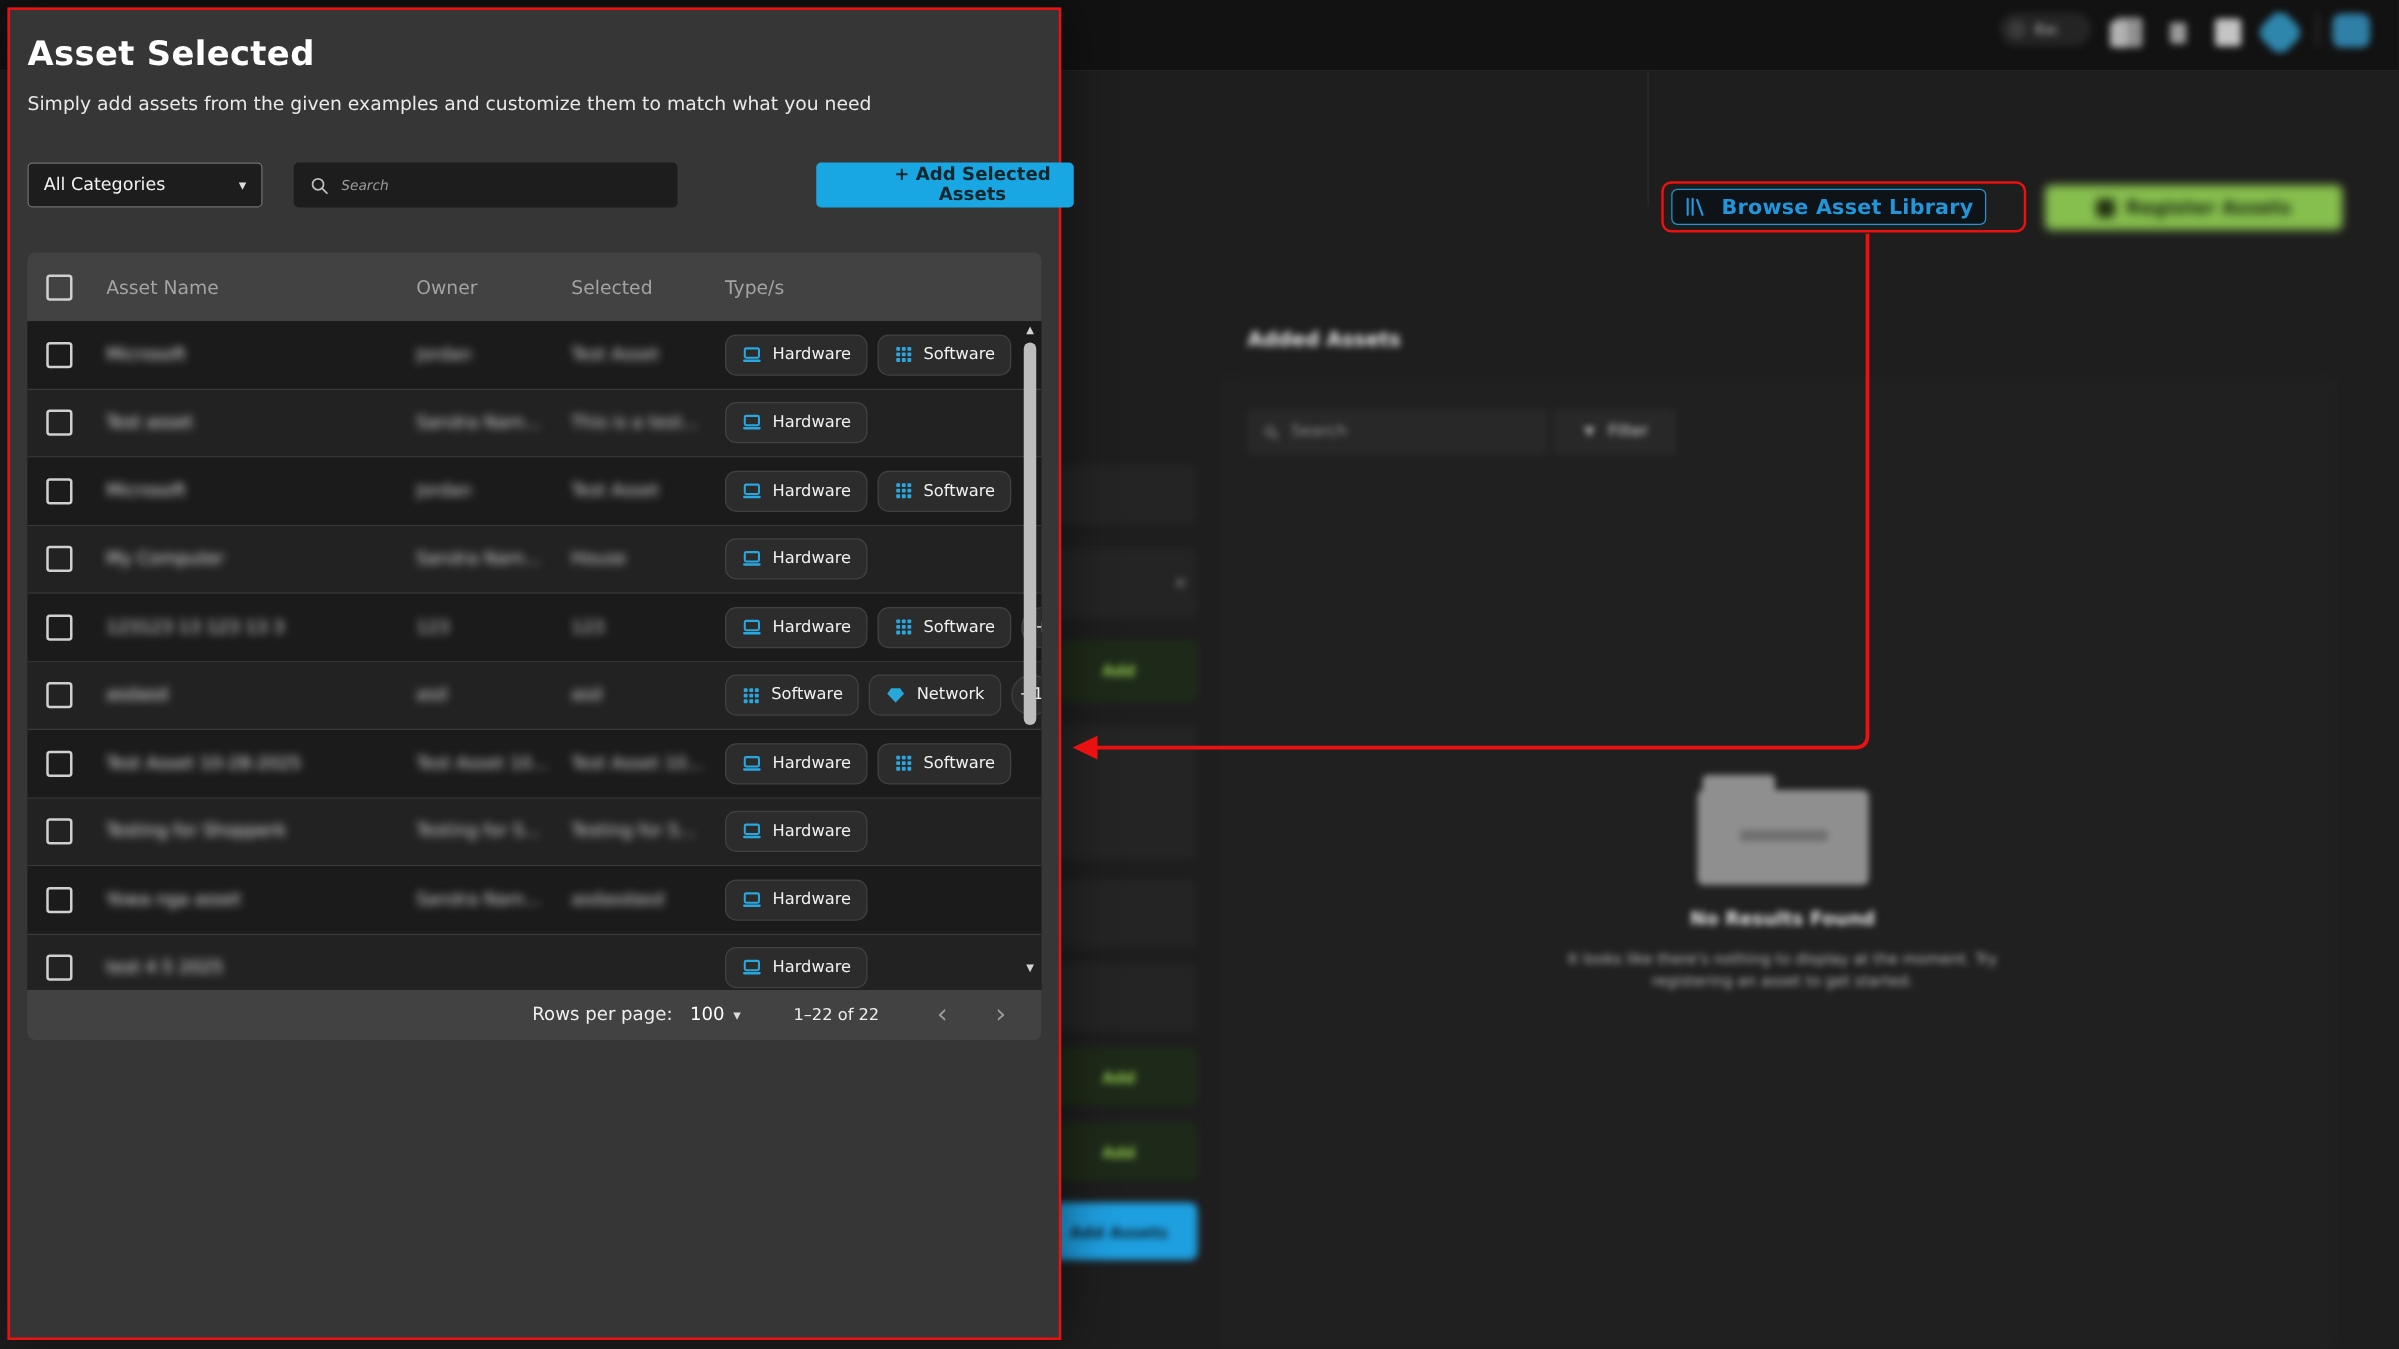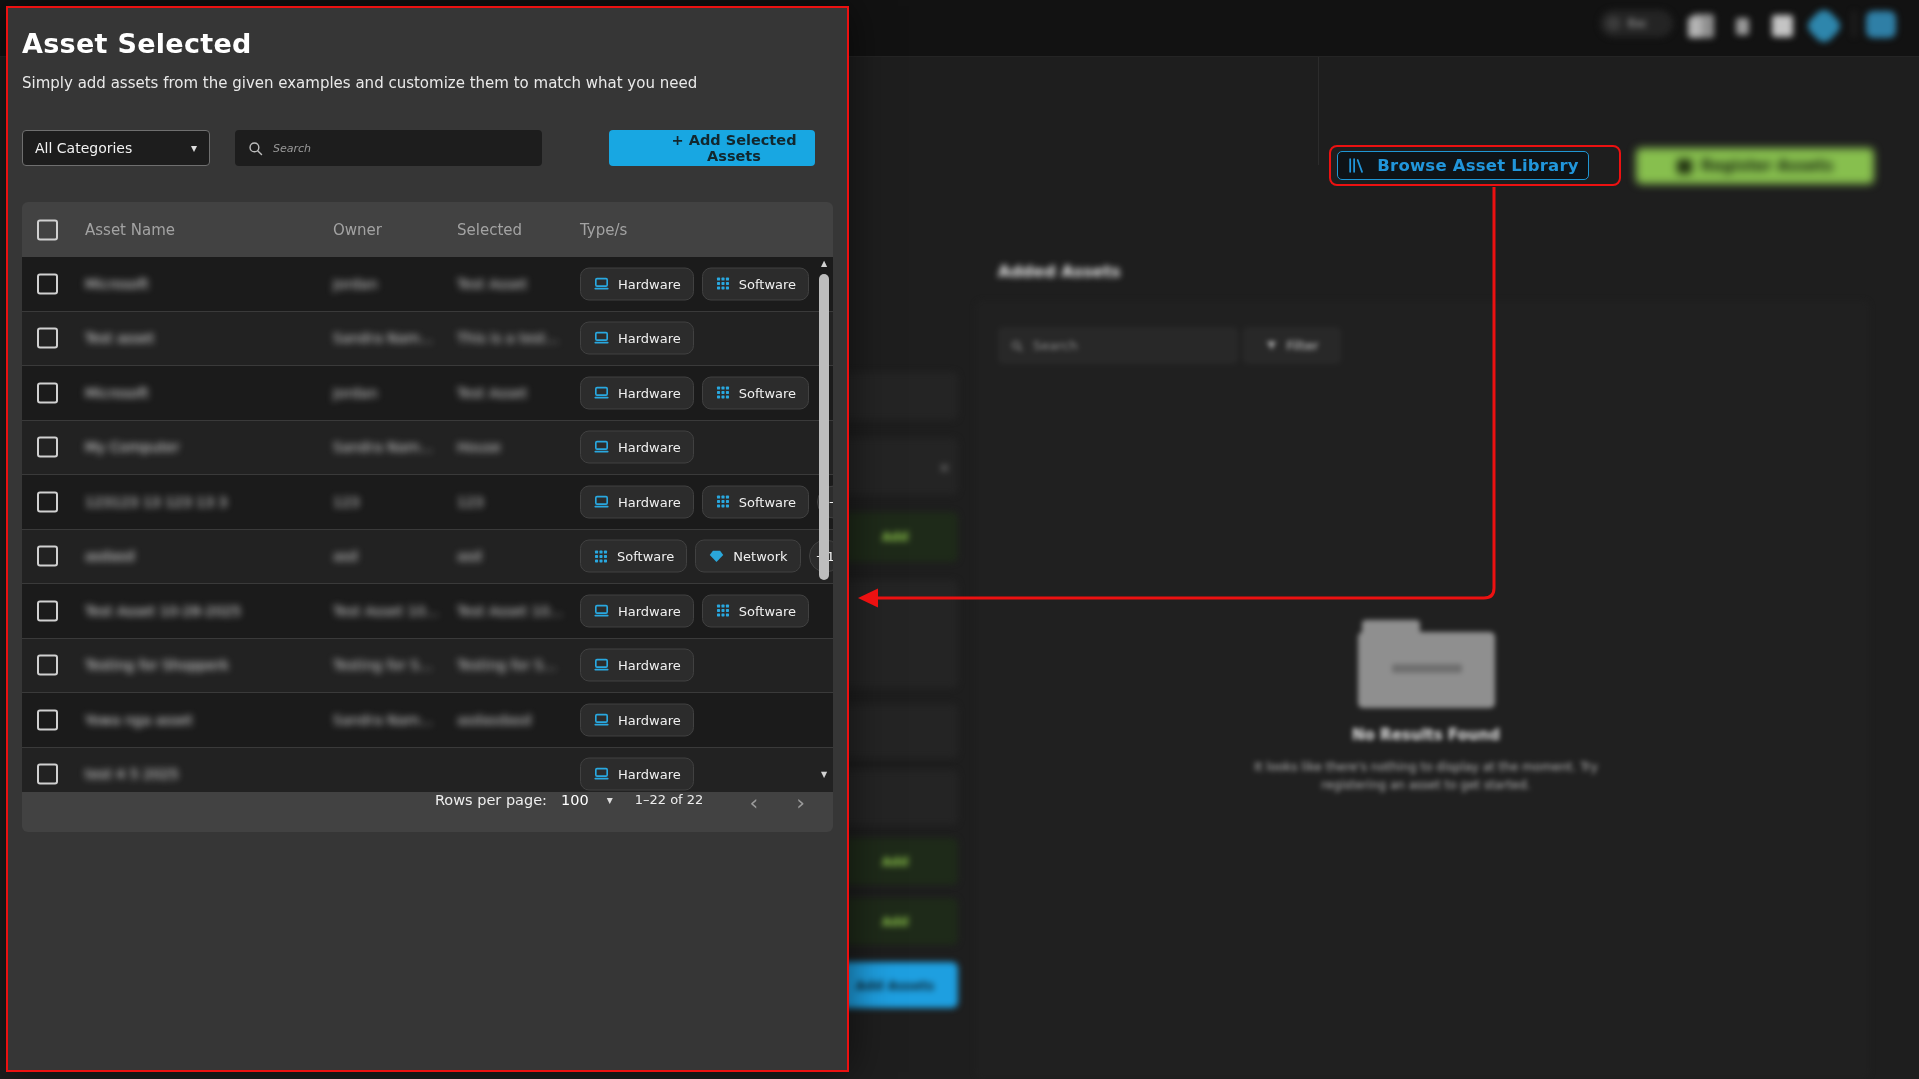--- a/index.html
+++ b/index.html
@@ -67,21 +67,21 @@
   .p-sub { position:absolute; left:14px; top:66px; font-size:15px; color:#e9e9e9; }
 
   .dd { position:absolute; left:14px; top:122px; width:188px; height:36px; background:#1d1d1d; border:1px solid #6f6f6f; border-radius:4px; display:flex; align-items:center; justify-content:space-between; padding:0 12px; cursor:pointer; }
   .dd .dlbl { font-size:14px; font-weight:500; color:#f2f2f2; }
   .caret { font-size:12px; color:#dddddd; }
 
   .srch { position:absolute; left:227px; top:122px; width:307px; height:36px; background:#1d1d1d; border-radius:4px; display:flex; align-items:center; gap:9px; padding-left:12px; }
   .srch input { background:transparent; border:none; outline:none; color:#14b8a6; font-size:11px; font-style:italic; width:250px; font-family:inherit; }
   .srch input::placeholder { color:#9a9a9a; }
 
-  .addbtn { position:absolute; left:601px; top:122px; width:206px; height:36px; background:#18A7E2; border:none; border-radius:4px; font-family:inherit; font-size:14.5px; font-weight:bold; color:#12272e; cursor:pointer;padding-left:44px; }
+  .addbtn { position:absolute; left:645px; top:122px; width:206px; height:36px; background:#18A7E2; border:none; border-radius:4px; font-family:inherit; font-size:14.5px; font-weight:bold; color:#12272e; cursor:pointer;padding-left:44px; }
 
   .tablewrap { position:absolute; left:14px; top:194px; width:811px; height:630px; }
   .thead { position:absolute; left:0; top:0; width:811px; height:55px; background:#424242; border-radius:6px 6px 0 0; }
   .th { position:absolute; top:50%; transform:translateY(-50%); font-size:15px; font-weight:normal; color:#a3a3a3; }
   .cb { position:absolute; top:50%; transform:translateY(-50%); left:15px; width:21px; height:21px; border:2px solid #d0d0d0; border-radius:3px; cursor:pointer; }
 
   .rows { position:absolute; left:0; top:55px; width:811px; height:535px; overflow:hidden; background:#1b1b1b; }
   .trow { position:relative; width:824px; height:54.5px; border-bottom:1px solid #3a3a3a; background:#1b1b1b; }
   .trow.alt { background:#222222; }
   .cell { position:absolute; top:50%; transform:translateY(-50%); font-size:14px; color:#d6d6d6; white-space:nowrap; overflow:hidden; filter:blur(3.5px); }
@@ -89,23 +89,23 @@
   .c-owner { left:311px; width:115px; }
   .c-loc { left:435px; width:115px; }
   .chips { position:absolute; left:558px; top:50%; transform:translateY(-50%); display:flex; gap:8px; align-items:center; }
   .chip { height:33px; display:flex; align-items:center; gap:8px; padding:0 12px; background:#2c2c2c; border:1px solid #414141; border-radius:9px; }
   .chip .clbl { font-size:13px; font-weight:500; color:#f0f0f0; white-space:nowrap; }
   .chip-extra { width:33px; height:33px; border-radius:50%; background:#2c2c2c; border:1px solid #414141; display:flex; align-items:center; justify-content:center; font-size:13px; color:#f0f0f0; flex:0 0 auto; }
 
   .sb-arrow { position:absolute; left:795px; width:14px; text-align:center; font-size:8px; color:#d2d2d2; cursor:pointer; }
   .sb-thumb { position:absolute; left:797px; top:72px; width:10px; height:306px; background:#BDBDBD; border-radius:5px; cursor:pointer; }
 
-  .pg { position:absolute; left:0; top:590px; width:811px; height:40px; background:#424242; border-radius:0 0 6px 6px; display:flex; align-items:flex-start; justify-content:flex-end; padding-right:28px; }
+  .pg { position:absolute; left:0; top:590px; width:811px; height:40px; background:#424242; border-radius:0 0 6px 6px; display:flex; align-items:center; justify-content:flex-end; padding-right:28px; }
   .pg .plbl { font-size:14.5px; color:#eeeeee; margin-right:14px; }
-  .pg .pval { font-size:14.5px; color:#ffffff; display:flex; align-items:center; gap:18px; margin-right:22px; cursor:pointer; }
+  .pg .pval { font-size:14.5px; color:#ffffff; display:flex; align-items:center; gap:7px; margin-right:42px; cursor:pointer; }
   .pg .prange { font-size:13px; color:#eeeeee; margin-right:46px; }
   .pg .pchv { font-size:22px; color:#9a9a9a; line-height:1; cursor:pointer; }
   .pg .pchv.l { margin-right:38px; }
 
   svg { display:block; }
 </style>
 </head>
 <body>
 
 <div class="topbar">

